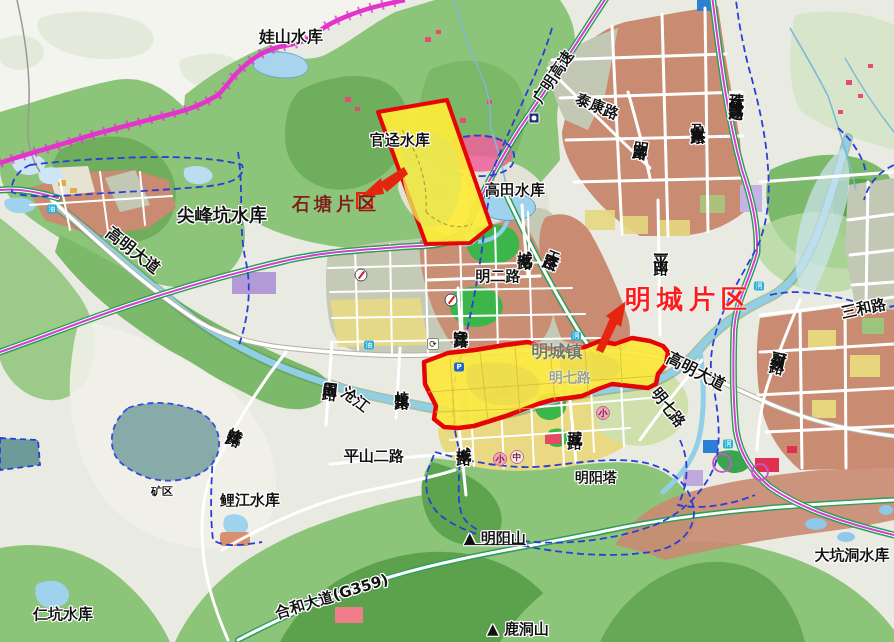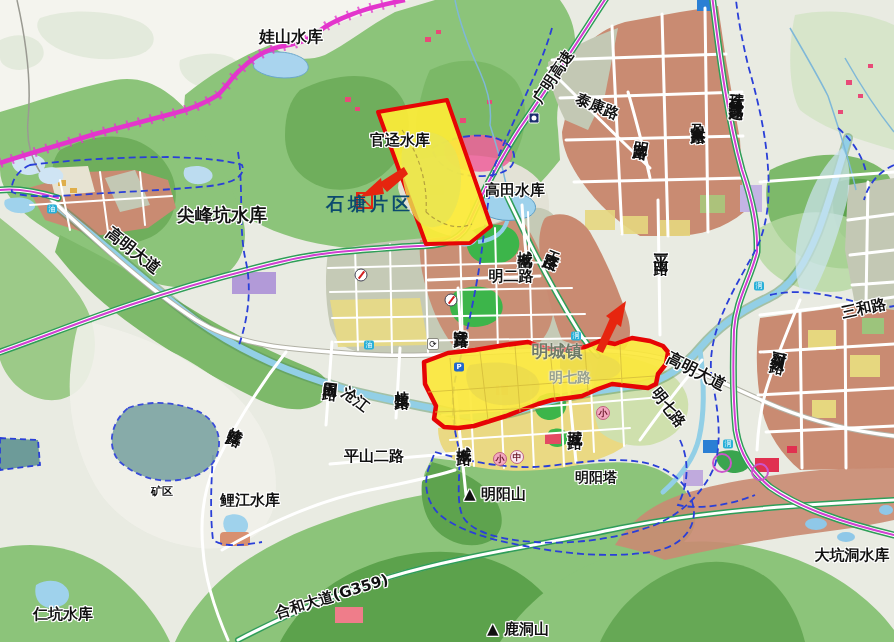--- a/index.html
+++ b/index.html
@@ -261,46 +261,47 @@
     <rect x="357" y="193" width="15" height="15" fill="none" stroke="#e6250f" stroke-width="2"></rect>
     <path d="M357,193 L372,208" stroke="#e6250f" stroke-width="1.5"></path>
     <polygon points="596,350 603,353 618,322 610,318"></polygon>
     <polygon points="626,301 606,316 621,327"></polygon>
   </g>
 </svg>
 
 <div id="label-layer">
       <div class="map-label halo-strong" style="left: 291px; top: 37px; font-size: 16px; transform: translate(-50%, -50%);">娃山水库</div>
       <div class="map-label halo-strong" style="left: 400px; top: 141px; font-size: 15px; transform: translate(-50%, -50%);">官迳水库</div>
-      <div class="map-label " style="left: 336px; top: 204px; font-size: 18px; color: #0c4a6e; letter-spacing: 4px; transform: translate(-50%, -50%); margin-left: 34px;">石塘片区</div>
+      <div class="map-label " style="left: 336px; top: 204px; font-size: 18px; color: #7f1d1d; letter-spacing: 4px; transform: translate(-50%, -50%);">石塘片区</div>
       <div class="map-label halo-strong" style="left: 222px; top: 215px; font-size: 18px; transform: translate(-50%, -50%);">尖峰坑水库</div>
       <div class="map-label halo-strong" style="left: 133px; top: 251px; font-size: 16px; transform: translate(-50%, -50%) rotate(38deg);">高明大道</div>
       <div class="map-label halo-strong" style="left: 515px; top: 191px; font-size: 15px; transform: translate(-50%, -50%); text-align: right;">高田水库</div>
       <div class="map-label halo-strong" style="left: 554px; top: 77px; font-size: 15px; transform: translate(-50%, -50%) rotate(-56deg);">广明高速</div>
       <div class="map-label halo-strong" style="left: 597px; top: 107px; font-size: 15px; transform: translate(-50%, -50%) rotate(22deg);">泰康路</div>
       <div class="map-label v halo-strong" style="left: 643px; top: 132px; font-size: 15px; transform: translate(-50%, -50%) rotate(10deg);">明富路</div>
       <div class="map-label v halo-strong" style="left: 697px; top: 115px; font-size: 15px; transform: translate(-50%, -50%);">盈富东路</div>
       <div class="map-label v halo-strong" style="left: 737px; top: 88px; font-size: 15px; transform: translate(-50%, -50%) rotate(4deg);">珠三角环线高速</div>
       <div class="map-label v halo-strong" style="left: 524px; top: 242px; font-size: 15px; transform: translate(-50%, -50%);">城七路</div>
       <div class="map-label v halo-strong" style="left: 557px; top: 243px; font-size: 15px; transform: translate(-50%, -50%) rotate(20deg);">天度路</div>
-      <div class="map-label halo-strong" style="left: 498px; top: 277px; font-size: 15px; transform: translate(-50%, -50%); margin-left: 13px;">明二路</div>
+      <div class="map-label halo-strong" style="left: 498px; top: 277px; font-size: 15px; transform: translate(-50%, -50%);">明二路</div>
       <div class="map-label v halo-strong" style="left: 660px; top: 247px; font-size: 15px; transform: translate(-50%, -50%);">平山一路</div>
       <div class="map-label v halo-strong" style="left: 460px; top: 320px; font-size: 15px; transform: translate(-50%, -50%);">官迳路</div>
+      <div class="map-label halo-light" style="left: 689px; top: 300px; font-size: 26px; color: rgb(251, 29, 29); letter-spacing: 6px; transform: translate(-50%, -50%);">明城片区</div>
       <div class="map-label v halo-strong" style="left: 331px; top: 373px; font-size: 15px; transform: translate(-50%, -50%) rotate(6deg);">周田路</div>
       <div class="map-label halo-strong" style="left: 355px; top: 400px; font-size: 15px; transform: translate(-50%, -50%) rotate(38deg);">沧江</div>
       <div class="map-label v halo-strong" style="left: 401px; top: 382px; font-size: 15px; transform: translate(-50%, -50%);">植棠路</div>
       <div class="map-label v halo-strong" style="left: 241px; top: 420px; font-size: 15px; transform: translate(-50%, -50%) rotate(22deg);">峰江路</div>
       <div class="map-label halo-strong" style="left: 162px; top: 445px; font-size: 11px; transform: translate(-50%, -50%); margin-top: 47px;">矿区</div>
       <div class="map-label halo-strong" style="left: 374px; top: 457px; font-size: 15px; transform: translate(-50%, -50%);">平山二路</div>
       <div class="map-label v halo-strong" style="left: 463px; top: 438px; font-size: 15px; transform: translate(-50%, -50%);">城十路</div>
       <div class="map-label v halo-strong" style="left: 574px; top: 422px; font-size: 15px; transform: translate(-50%, -50%);">城五路</div>
       <div class="map-label halo-strong" style="left: 668px; top: 408px; font-size: 15px; transform: translate(-50%, -50%) rotate(52deg);">明七路</div>
       <div class="map-label halo-strong" style="left: 696px; top: 372px; font-size: 16px; transform: translate(-50%, -50%) rotate(27deg);">高明大道</div>
       <div class="map-label halo-strong" style="left: 596px; top: 477px; font-size: 14px; transform: translate(-50%, -50%);">明阳塔</div>
-      <div class="map-label halo-strong" style="left: 495px; top: 495px; font-size: 15px; transform: translate(-50%, -50%);">▲ 明阳山</div>
+      <div class="map-label halo-strong" style="left: 495px; top: 539px; font-size: 15px; transform: translate(-50%, -50%); text-decoration: underline;">▲ 明阳山</div>
       <div class="map-label halo-strong" style="left: 250px; top: 501px; font-size: 15px; transform: translate(-50%, -50%);">鲤江水库</div>
       <div class="map-label halo-strong" style="left: 63px; top: 615px; font-size: 15px; transform: translate(-50%, -50%);">仁坑水库</div>
       <div class="map-label halo-strong" style="left: 332px; top: 597px; font-size: 15px; transform: translate(-50%, -50%) rotate(-17deg);">合和大道(G359)</div>
       <div class="map-label halo-strong" style="left: 518px; top: 630px; font-size: 15px; transform: translate(-50%, -50%);">▲ 鹿洞山</div>
       <div class="map-label halo-strong" style="left: 852px; top: 556px; font-size: 15px; transform: translate(-50%, -50%);">大坑洞水库</div>
       <div class="map-label halo-strong" style="left: 864px; top: 309px; font-size: 15px; transform: translate(-50%, -50%) rotate(-12deg);">三和路</div>
       <div class="map-label v halo-strong" style="left: 781px; top: 345px; font-size: 15px; transform: translate(-50%, -50%) rotate(12deg);">对川纵一路</div>
       <div class="map-label halo-light" style="left: 557px; top: 352px; font-size: 17px; color: rgb(110, 122, 102); transform: translate(-50%, -50%); font-family: Liberation Serif, serif;">明城镇</div>
       <div class="map-label halo-light" style="left: 570px; top: 377px; font-size: 14px; color: rgb(152, 161, 141); transform: translate(-50%, -50%);">明七路</div>
     </div>

